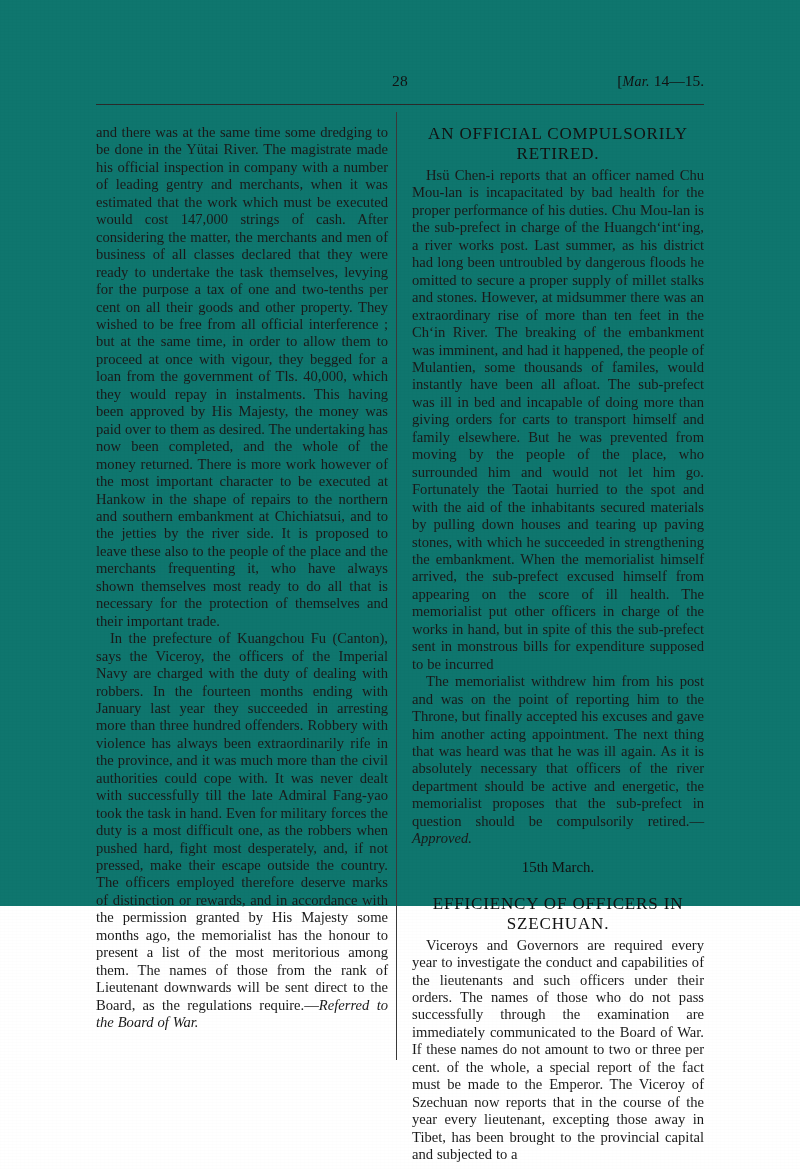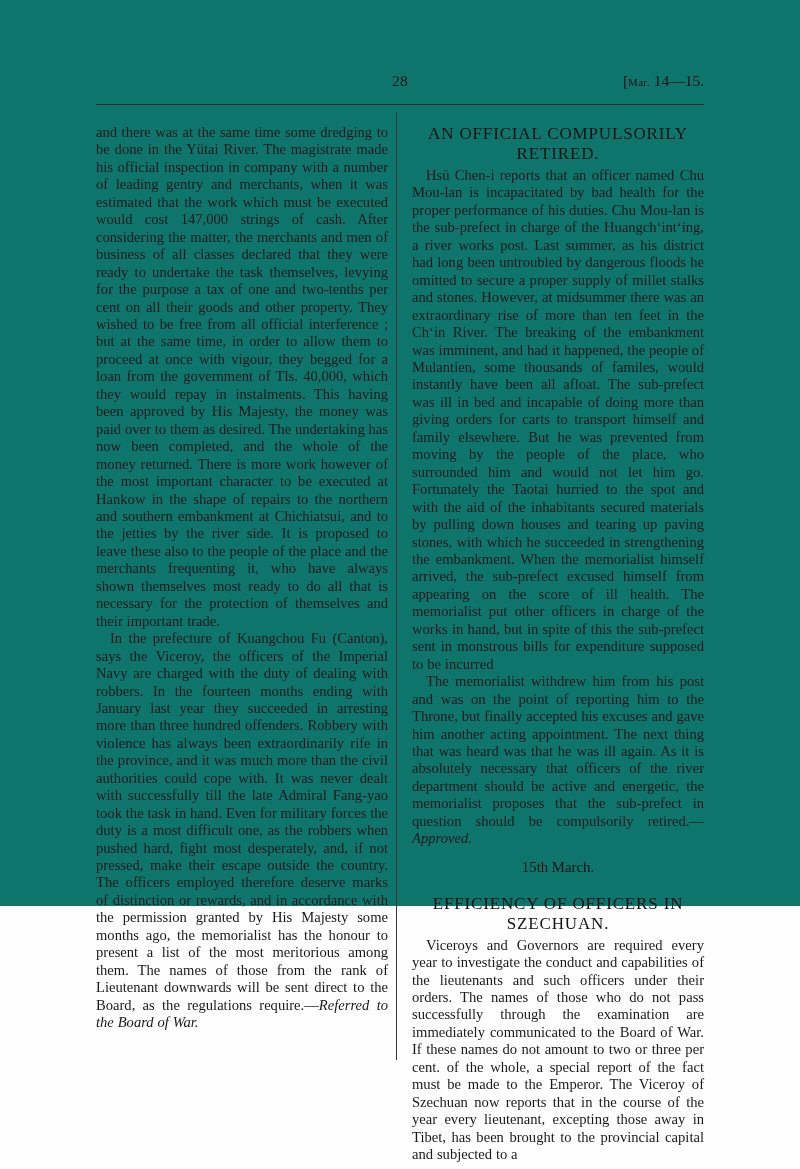--- a/index.html
+++ b/index.html
@@ -45,22 +45,23 @@
   }
   .issue-date {
     position: absolute;
     right: 0;
     top: 0;
     font-size: 15.5px;
     color: #121212;
     white-space: nowrap;
   }
   .issue-date .sc {
-    font-size: 11px;
+    font-size: 14px;
     letter-spacing: 0.3px;
+    font-style: italic;
   }
 
   
   .head-rule {
     position: absolute;
     left: 96px;
     top: 104px;
     width: 608px;
     height: 0;
     border-top: 1.6px solid #2a2a2a;

